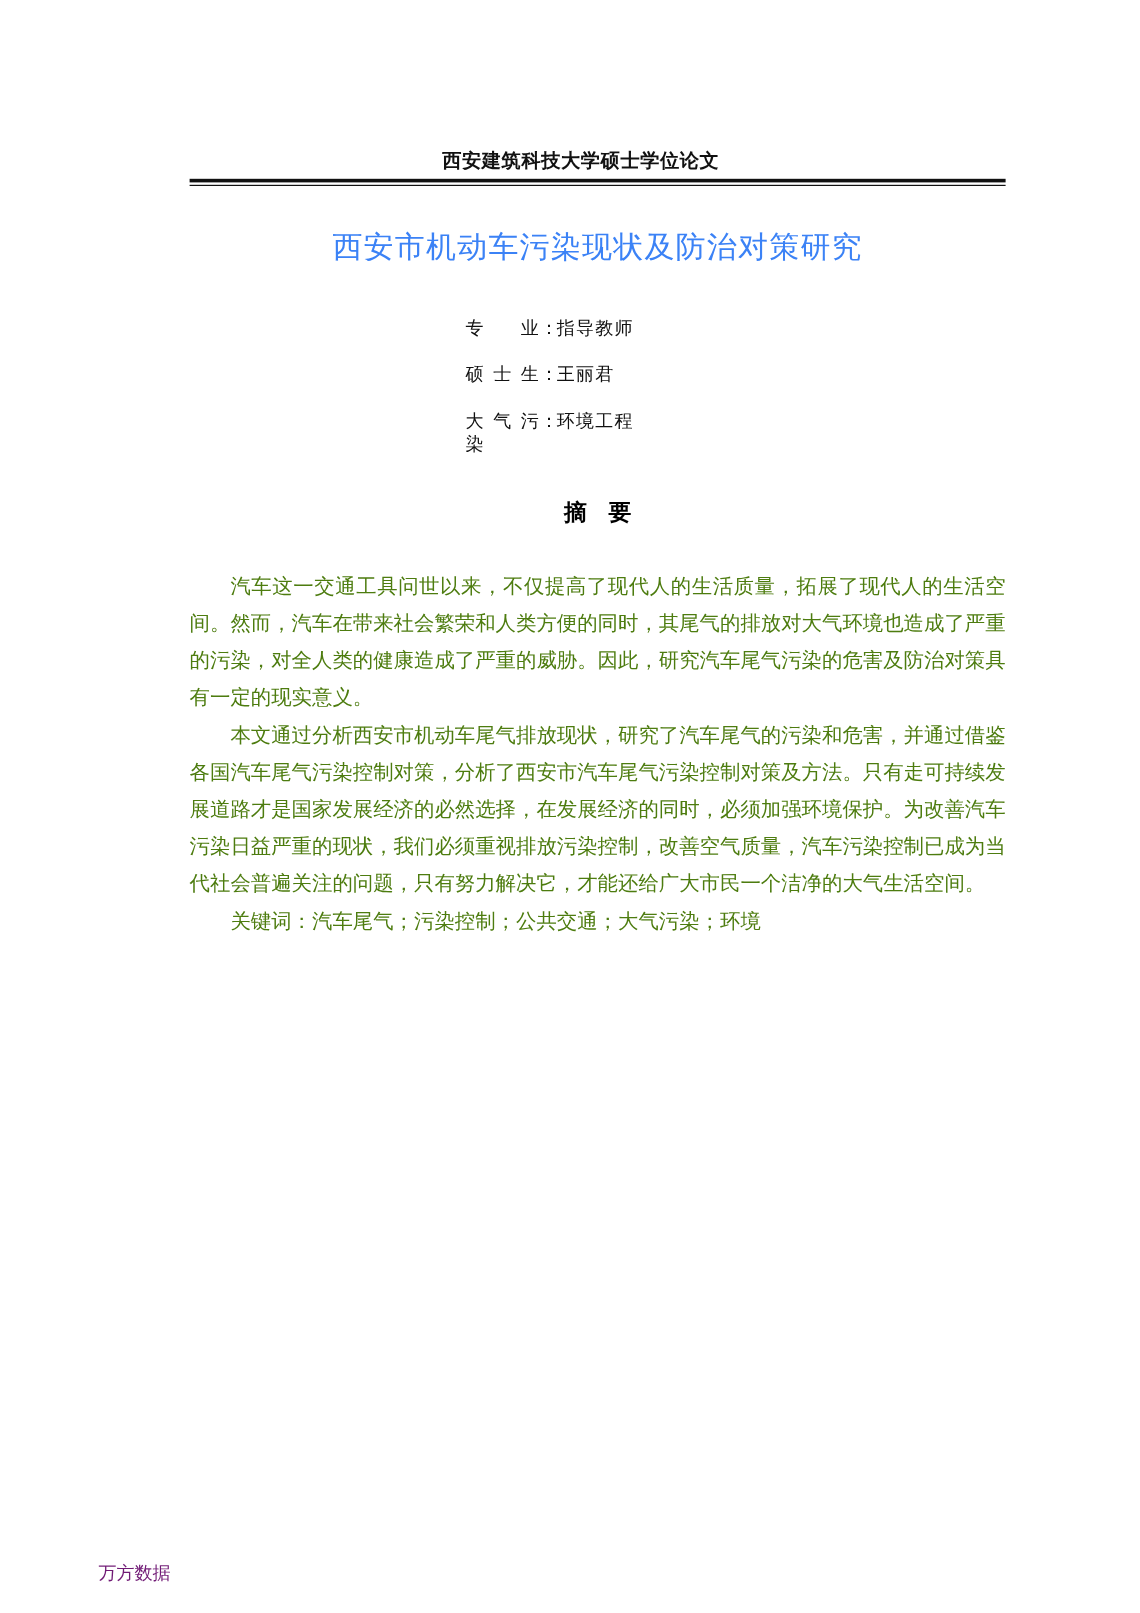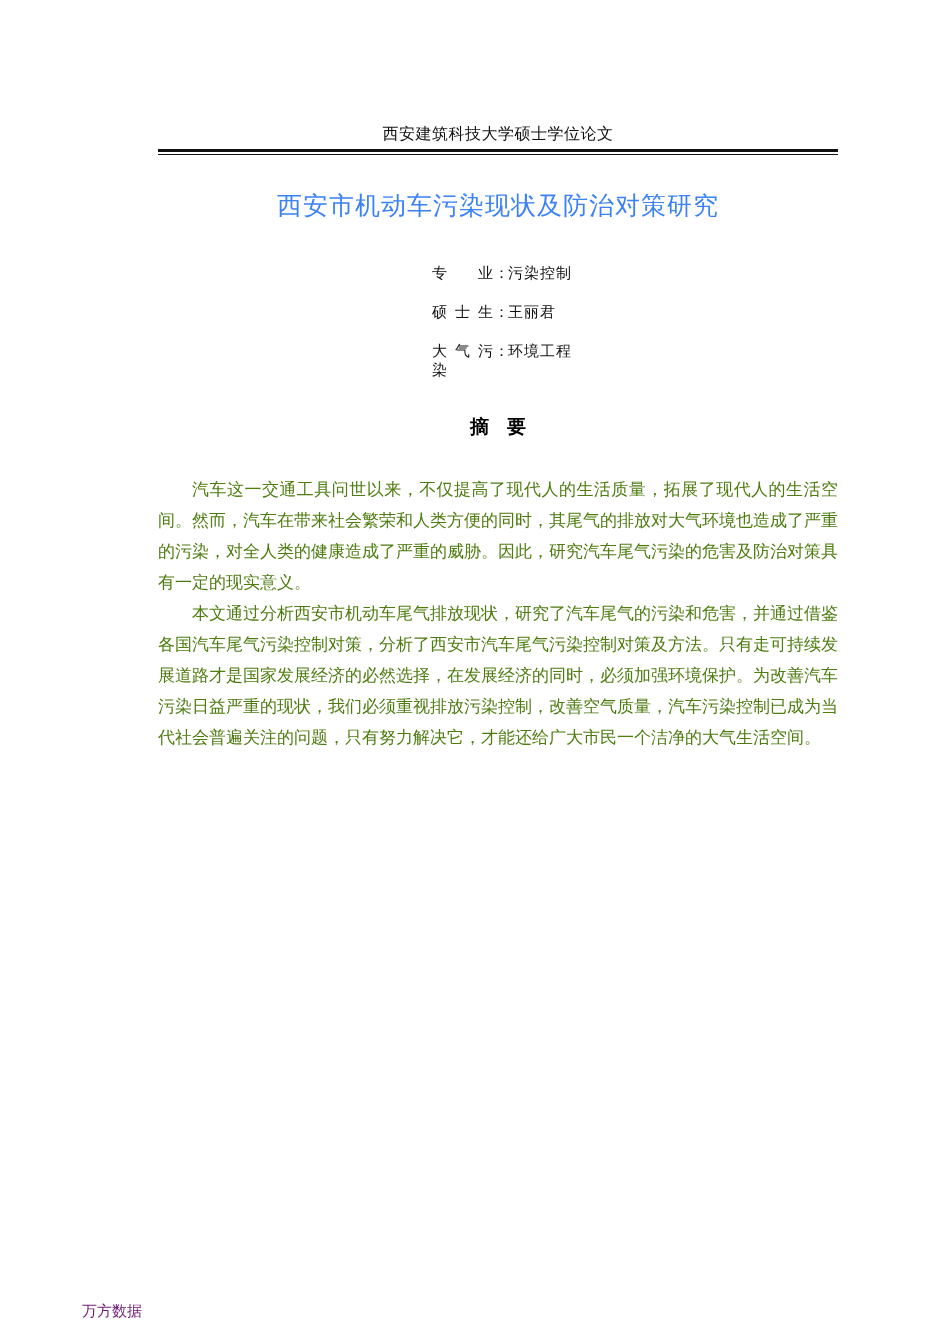--- a/index.html
+++ b/index.html
@@ -1,24 +1,24 @@
 <!DOCTYPE html>
 <html><head>
 <meta charset="utf-8">
 <style>
   html, body { margin: 0; padding: 0; background: #ffffff; }
   body { width: 950px; height: 1344px; position: relative; overflow: hidden; color: #000;
          font-family: "DejaVu Serif", "Liberation Serif", serif; }
-  .running-head { position: absolute; left: 158px; width: 680px; top: 124px; text-align: center;
-                  font-size: 16px; color: #111; letter-spacing: 0.5px; }
+  .running-head { position: absolute; left: 144px; width: 680px; top: 124px; text-align: center;
+                  font-size: 16px; color: #111; letter-spacing: 0.5px; font-weight: bold; }
   .rule-thick { position: absolute; left: 158px; width: 680px; top: 149px; height: 3px; background: #111; }
   .rule-thin { position: absolute; left: 158px; width: 680px; top: 154px; height: 1px; background: #111; }
   .title { position: absolute; left: 158px; width: 680px; top: 189px; text-align: center;
            font-family: "DejaVu Sans", "Liberation Sans", sans-serif; font-size: 25px; letter-spacing: 1px; color: #3b82f6; }
-  .meta { position: absolute; left: 388px; top: 264px; font-size: 15px; color: #111; margin-left: 44px; }
+  .meta { position: absolute; left: 388px; top: 264px; font-size: 15px; color: #111; }
   .meta-row { height: 39px; display: flex; letter-spacing: 1px; }
   .meta-label { display: inline-block; width: 62px; text-align: justify; text-align-last: justify; }
   .meta-colon { display: inline-block; width: 14px; }
   .abstract-heading { position: absolute; left: 158px; width: 680px; top: 414px; text-align: center;
                       font-family: "DejaVu Sans", "Liberation Sans", sans-serif; font-size: 19px; font-weight: bold; word-spacing: 0; }
   .abstract-heading span { letter-spacing: 18px; padding-left: 18px; text-align: right; }
   .body { position: absolute; left: 158px; width: 680px; top: 474px; font-size: 17px; line-height: 31px; color: #4d7c0f;
           text-align: justify; }
   .para { margin: 0; text-indent: 34px; }
   .keywords { margin: 0; text-indent: 34px; }
@@ -31,36 +31,37 @@
 <div class="running-head">西安建筑科技大学硕士学位论文</div>
 <div class="rule-thick"></div>
 <div class="rule-thin"></div>
 
 <div class="title">西安市机动车污染现状及防治对策研究</div>
 
 <div class="meta">
   <div class="meta-row">
     <span class="meta-label">专业</span>
     <span class="meta-colon">：</span>
-    <span class="meta-value">污染控制</span>
+    <span class="meta-value">指导教师</span>
   </div>
   <div class="meta-row">
     <span class="meta-label">硕士生</span>
     <span class="meta-colon">：</span>
     <span class="meta-value">王丽君</span>
   </div>
   <div class="meta-row">
     <span class="meta-label">大气污染</span>
     <span class="meta-colon">：</span>
     <span class="meta-value">环境工程</span>
   </div>
 </div>
 
 <div class="abstract-heading">
   <span>摘要</span>
 </div>
 
 <div class="body">
   <p class="para">汽车这一交通工具问世以来，不仅提高了现代人的生活质量，拓展了现代人的生活空间。然而，汽车在带来社会繁荣和人类方便的同时，其尾气的排放对大气环境也造成了严重的污染，对全人类的健康造成了严重的威胁。因此，研究汽车尾气污染的危害及防治对策具有一定的现实意义。</p>
   <p class="para">本文通过分析西安市机动车尾气排放现状，研究了汽车尾气的污染和危害，并通过借鉴各国汽车尾气污染控制对策，分析了西安市汽车尾气污染控制对策及方法。只有走可持续发展道路才是国家发展经济的必然选择，在发展经济的同时，必须加强环境保护。为改善汽车污染日益严重的现状，我们必须重视排放污染控制，改善空气质量，汽车污染控制已成为当代社会普遍关注的问题，只有努力解决它，才能还给广大市民一个洁净的大气生活空间。</p>
+  <p class="keywords">关键词：汽车尾气；污染控制；公共交通；大气污染；环境</p>
 </div>
 
 <div class="footer">万方数据</div>
 
 </body></html>

